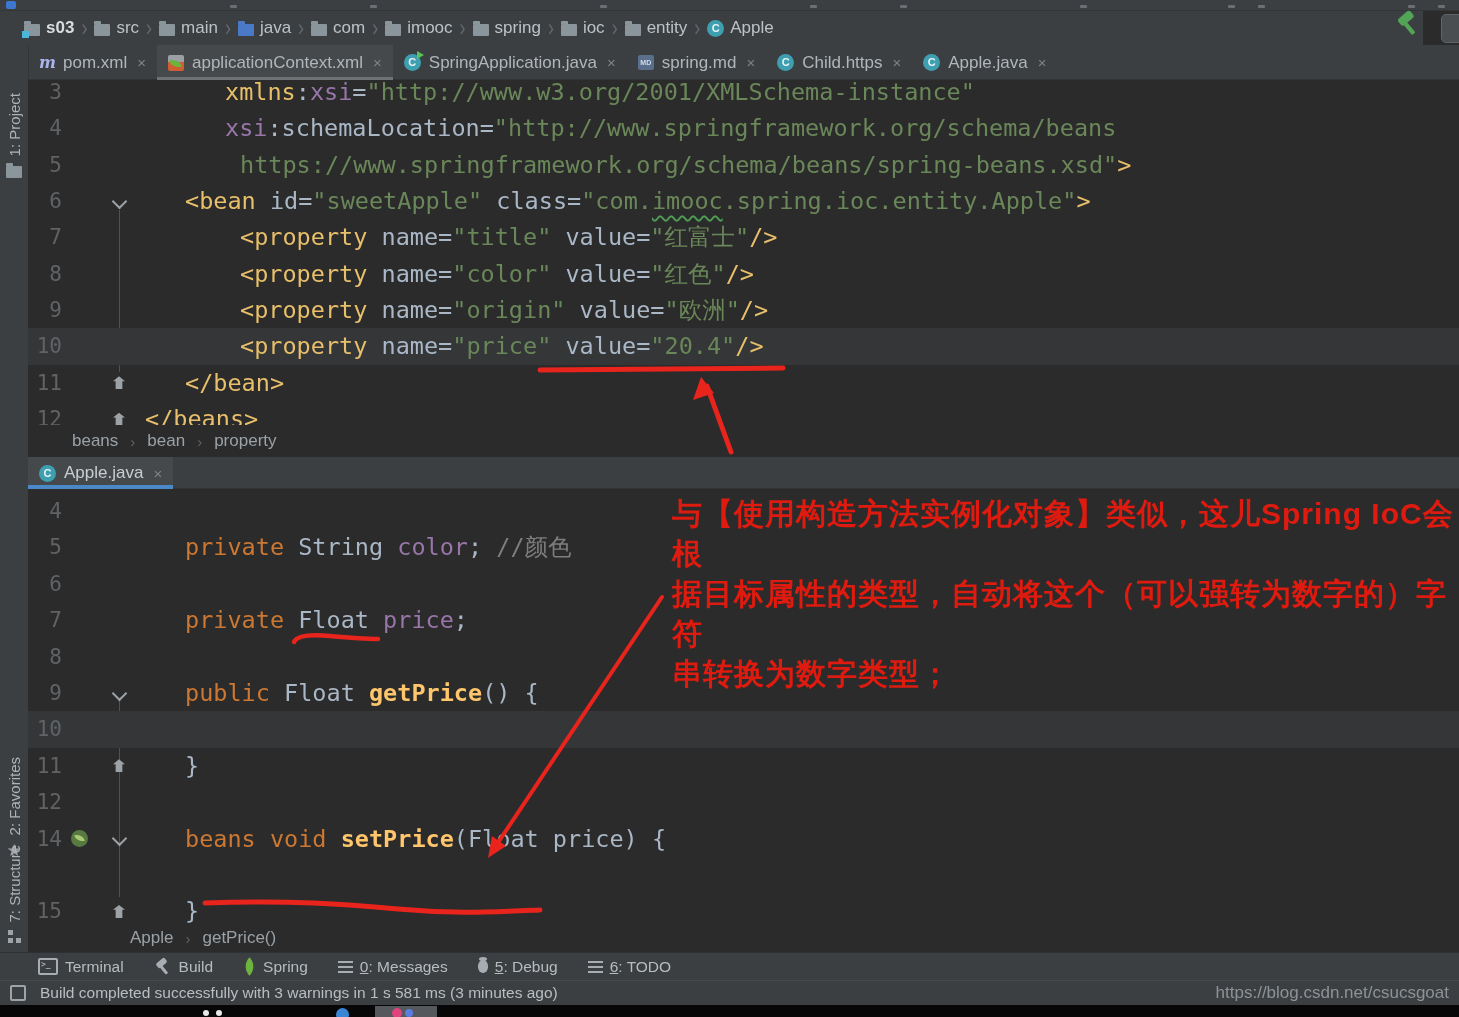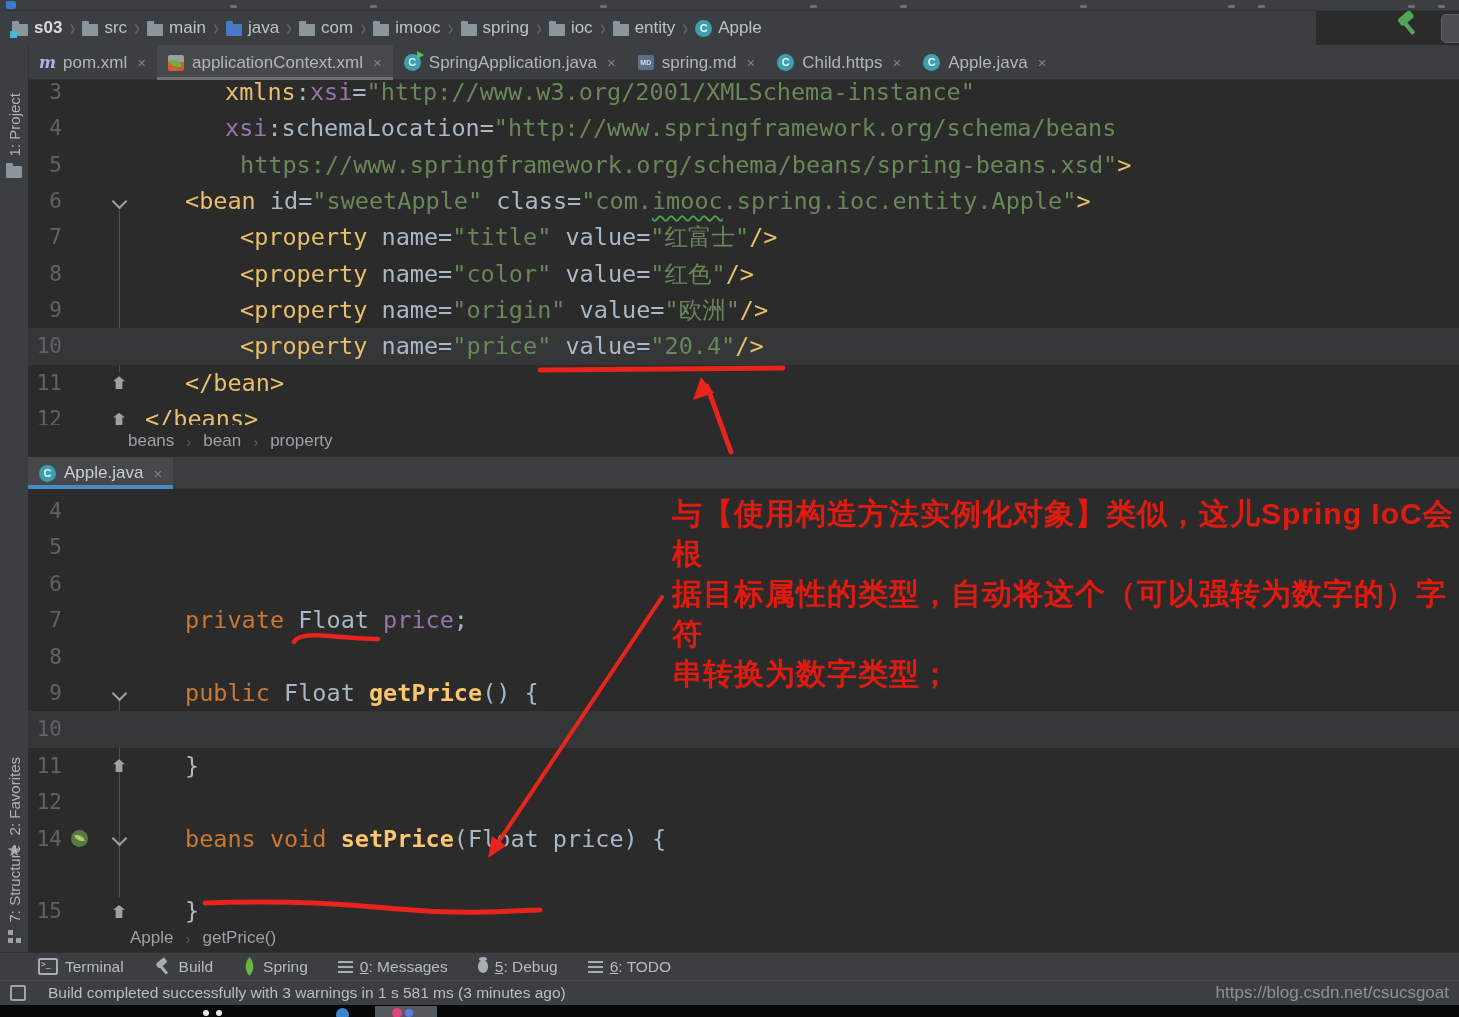--- a/index.html
+++ b/index.html
@@ -6,21 +6,21 @@
   #app{position:relative;width:1459px;height:1017px;overflow:hidden;background:#2b2b2b;
        font-family:"Liberation Sans",sans-serif;-webkit-font-smoothing:antialiased}
   .abs{position:absolute}
 
   
   #menustrip{left:0;top:0;width:1459px;height:10px;background:#3c3f41;border-bottom:1px solid #333638}
   .mdash{position:absolute;top:5px;height:3px;background:#6a6f73;border-radius:1px}
   #menu-blue{position:absolute;left:6px;top:1px;width:10px;height:8px;background:#3c77d2;border-radius:2px}
 
   
-  #crumbbar{left:0;top:11px;width:1316px;height:34px;background:#3c3f41;display:flex;align-items:center;padding-left:12px;box-sizing:border-box}
+  #crumbbar{left:0;top:11px;width:1423px;height:34px;background:#3c3f41;display:flex;align-items:center;padding-left:24px;box-sizing:border-box}
   .crumb{display:flex;align-items:center;gap:6px;color:#bcc2c6;font-size:17px;cursor:default}
   .crumb.first b{color:#d8dcdf}
   .crumb-sep{color:#61686e;font-size:18px;margin:0 7px;transform:scaleY(1.3)}
 
   
   .tabbar{background:#3c3f41;display:flex;align-items:stretch}
   #tabbar1{left:0;top:45px;width:1459px;height:35px;padding-left:28px;box-sizing:border-box;box-shadow:inset 0 -1px 0 #313436}
   #tabbar2{left:28px;top:457px;width:1431px;height:32px;box-shadow:inset 0 -1px 0 #313436}
   .tab{display:flex;align-items:center;gap:8px;padding:0 11px;font-size:17px;color:#b0b6ba;position:relative}
   .tab.active1{background:#46494b;box-shadow:inset 0 -3px 0 #6e7275}
@@ -49,32 +49,32 @@
   .cursor{display:inline-block;width:2px;height:25px;background:#c8ccce;vertical-align:-5px}
   .fold-line{position:absolute;width:1px;background:#4e5254}
   .fold-open{width:9px;height:9px;border-right:2px solid #9da2a6;border-bottom:2px solid #9da2a6;transform:rotate(45deg)}
   .fold-close{width:12px;height:13px;background:#9da2a6;clip-path:polygon(50% 0,100% 38%,78% 38%,78% 100%,22% 100%,22% 38%,0 38%)}
   .gut-ico{position:absolute;top:0;height:36px;display:flex;align-items:center;justify-content:center;width:18px}
   .bean-ico{width:17px;height:17px;border-radius:50%;background:#587a41;position:relative}
   .bean-ico::after{content:"";position:absolute;left:4px;top:4px;width:9px;height:8px;background:#a8cc72;border-radius:0 100% 0 100%;transform:rotate(-15deg)}
 
   
   .edcrumb{background:#2b2b2b;display:flex;align-items:center;font-size:17px;color:#9aa1a7}
-  #xmlcrumb{left:28px;top:425px;width:1372px;height:32px;padding-left:100px;box-sizing:border-box}
+  #xmlcrumb{left:28px;top:425px;width:1372px;height:32px;padding-left:44px;box-sizing:border-box}
   #javacrumb{left:28px;top:924px;width:1431px;height:28px;padding-left:102px;box-sizing:border-box}
   .edcrumb .sep{color:#5d6368;margin:0 12px;font-size:15px}
 
   
   #toolbar-bottom{left:0;top:952px;width:1459px;height:28px;background:#3c3f41;border-top:1px solid #2e3133;
      display:flex;align-items:center;gap:30px;padding-left:38px;box-sizing:border-box}
   .twb{display:flex;align-items:center;gap:7px;font-size:15.5px;color:#b6bcc0}
   .twb u{text-decoration:underline}
   #statusbar{left:0;top:980px;width:1459px;height:25px;background:#3c3f41;border-top:1px solid #474a4c;
      display:flex;align-items:center;padding:0 10px;box-sizing:border-box}
-  #status-msg{color:#b9bec2;font-size:15.5px;margin-left:22px}
+  #status-msg{color:#b9bec2;font-size:15.5px;margin-left:14px}
   #watermark{margin-left:auto;color:#8d9296;font-size:17px}
   #taskbar{left:0;top:1005px;width:1459px;height:12px;background:#070707}
 
   
   .icon{display:inline-block;position:relative;flex:none}
   .i-folder{width:16px;height:12px;background:var(--fc,#8b959c);border-radius:1px;margin-top:3px}
   .i-folder::before{content:"";position:absolute;top:-3px;left:0;width:7px;height:3px;background:var(--fc,#8b959c);border-radius:1px 1px 0 0}
   .i-folder.java{--fc:#4a79c7}
   .i-folder.proj::after{content:"";position:absolute;left:-2px;bottom:-2px;width:7px;height:7px;background:#4ab6d8}
   .i-class{width:17px;height:17px;border-radius:50%;background:#3e9fb0;color:#eaf4f6;text-align:center;
@@ -314,20 +314,21 @@
     </div>
   </div>
 
   <div id="editor2" class="abs editor">
     <div class="fold-line" style="left:91px;top:212px;height:196px"></div>
   <div class="crow" style="top: 4px; height: 36.4px;">
         <span class="lnum" style="line-height: 36.4px;">4</span>
       </div>
       <div class="crow" style="top: 40.4px; height: 36.4px;">
         <span class="lnum" style="line-height: 36.4px;">5</span>
+        <span class="codeln" style="left: 157px; line-height: 36.4px;"><span class="c-kw">private</span><span class="c-plain"> String </span><span class="c-purple">color</span><span class="c-plain">;</span><span class="c-com"> //颜色</span></span>
       </div>
       <div class="crow" style="top: 76.8px; height: 36.4px;">
         <span class="lnum" style="line-height: 36.4px;">6</span>
       </div>
       <div class="crow" style="top: 113.2px; height: 36.4px;">
         <span class="lnum" style="line-height: 36.4px;">7</span>
         <span class="codeln" style="left: 157px; line-height: 36.4px;"><span class="c-kw">private</span><span class="c-plain"> Float </span><span class="c-purple">price</span><span class="c-plain">;</span></span>
       </div>
       <div class="crow" style="top: 149.6px; height: 36.4px;">
         <span class="lnum" style="line-height: 36.4px;">8</span>

